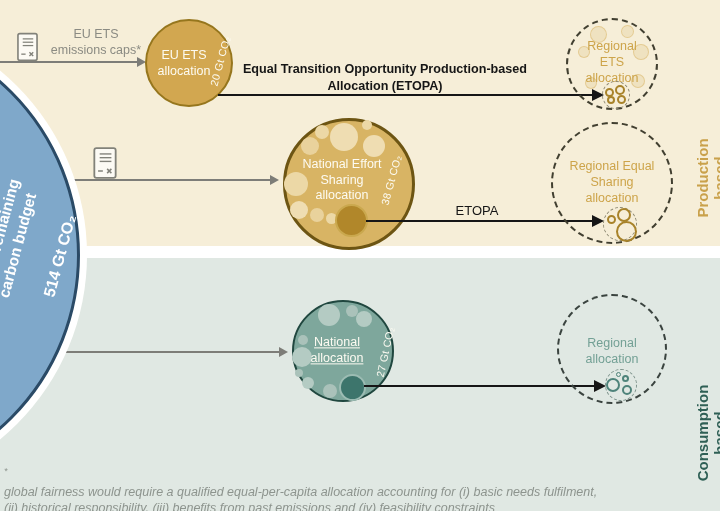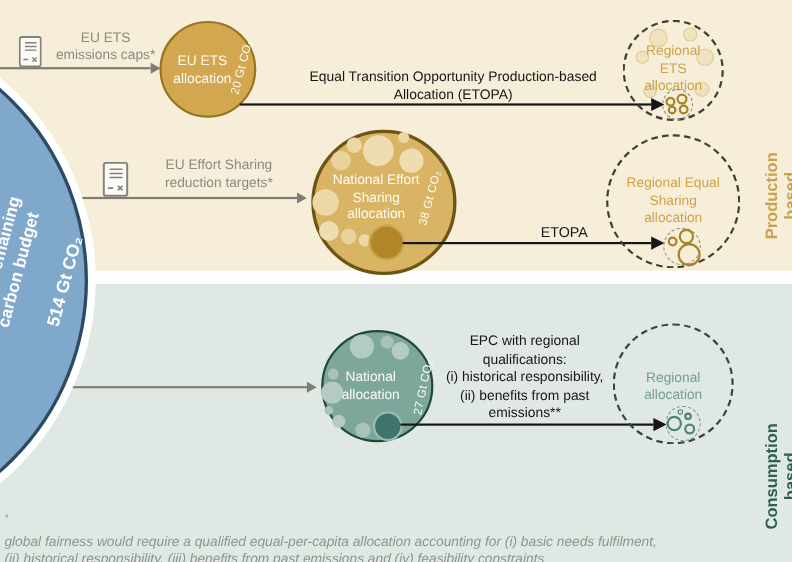--- a/index.html
+++ b/index.html
@@ -54,21 +54,21 @@
   <div class="abs ctr glabel pre" style="left:96px;top:42px;width:160px;">EU ETS
 emissions caps*</div>
 
   <div class="circle" style="left:145px;top:19px;width:88px;height:88px;background:#d2a750;border:2.5px solid #96761d;"></div>
   <div class="abs ctr wlabel pre" style="left:184px;top:64px;">EU ETS
 allocation</div>
   <div class="abs amount" style="left:220px;top:61px;transform:translate(-50%,-50%) rotate(-75deg);">20 Gt CO₂</div>
 
   <div class="shaft" style="left:218px;top:94px;width:374px;height:2px;background:#161616;"></div>
   <div class="head" style="left:592px;top:89px;border-width:6px 0 6px 12px;border-color:transparent transparent transparent #161616;"></div>
-  <div class="abs ctr blabel pre" style="left:412px;top:78px;width:340px;">Equal Transition Opportunity Production-based
+  <div class="abs ctr blabel pre" style="left:385px;top:78px;width:340px;font-weight:bold;">Equal Transition Opportunity Production-based
 Allocation (ETOPA)</div>
 
   <div class="dashedc" style="left:566px;top:18px;width:92px;height:92px;border:2px dashed #413f30;"></div>
   <div class="ghost" style="left:590px;top:26px;width:17px;height:17px;"></div>
   <div class="ghost" style="left:621px;top:25px;width:13px;height:13px;"></div>
   <div class="ghost" style="left:633px;top:44px;width:16px;height:16px;"></div>
   <div class="ghost" style="left:578px;top:46px;width:12px;height:12px;"></div>
   <div class="ghost" style="left:631px;top:74px;width:14px;height:14px;"></div>
   <div class="ghost" style="left:585px;top:77px;width:12px;height:12px;"></div>
   <div class="abs ctr goldlabel pre" style="left:612px;top:62px;">Regional
@@ -85,42 +85,40 @@
   <div class="abs" style="left:93px;top:147px;">
     <svg width="24" height="32" viewBox="0 0 22 30">
       <rect x="1" y="1" width="20" height="28" rx="2" fill="#fcfaf4" stroke="#82827a" stroke-width="1.7"></rect>
       <line x1="6" y1="6.5" x2="17" y2="6.5" stroke="#82827a" stroke-width="1.3"></line>
       <line x1="6" y1="10" x2="17" y2="10" stroke="#82827a" stroke-width="1.3"></line>
       <line x1="6" y1="13.5" x2="17" y2="13.5" stroke="#82827a" stroke-width="1.3"></line>
       <line x1="4.5" y1="22.5" x2="9" y2="22.5" stroke="#82827a" stroke-width="1.4"></line>
       <path d="M13 20.5 L17 24.5 M17 20.5 L13 24.5" stroke="#82827a" stroke-width="1.4" fill="none"></path>
     </svg>
   </div>
-  <div class="abs ctr glabel pre" style="left:199px;top:158px;width:180px;">EU Effort Sharing
-reduction targets*</div>
 
   <div class="circle" style="left:283px;top:118px;width:132px;height:132px;background:#d8b464;border:3px solid #6d5513;"></div>
   <div class="bubble" style="left:330px;top:123px;width:28px;height:28px;background:#efddb2;"></div>
   <div class="bubble" style="left:315px;top:125px;width:14px;height:14px;background:#ecd8a6;"></div>
   <div class="bubble" style="left:301px;top:137px;width:18px;height:18px;background:#e9d29c;"></div>
   <div class="bubble" style="left:362px;top:120px;width:10px;height:10px;background:#ecd8a6;"></div>
   <div class="bubble" style="left:363px;top:135px;width:22px;height:22px;background:#efddb2;"></div>
   <div class="bubble" style="left:284px;top:172px;width:24px;height:24px;background:#ecd8a6;"></div>
   <div class="bubble" style="left:290px;top:201px;width:18px;height:18px;background:#efddb2;"></div>
   <div class="bubble" style="left:310px;top:208px;width:14px;height:14px;background:#e9d29c;"></div>
   <div class="bubble" style="left:326px;top:213px;width:11px;height:11px;background:#ecd8a6;"></div>
   <div class="bubble" style="left:335px;top:204px;width:33px;height:33px;background:#b1872a;border:2px solid #caa84e;"></div>
   <div class="abs ctr wlabel pre" style="left:342px;top:180px;">National Effort
 Sharing
 allocation</div>
   <div class="abs amount" style="left:391px;top:180px;transform:translate(-50%,-50%) rotate(-75deg);">38 Gt CO₂</div>
 
   <div class="shaft" style="left:366px;top:220px;width:226px;height:2px;background:#161616;"></div>
   <div class="head" style="left:592px;top:215px;border-width:6px 0 6px 12px;border-color:transparent transparent transparent #161616;"></div>
-  <div class="abs ctr blabel" style="left:477px;top:211px;font-size:13px;margin-left:36px;">ETOPA</div>
+  <div class="abs ctr blabel" style="left:477px;top:211px;font-size:13px;">ETOPA</div>
 
   <div class="dashedc" style="left:551px;top:122px;width:122px;height:122px;border:2px dashed #413f30;"></div>
   <div class="abs ctr goldlabel pre" style="left:612px;top:182px;">Regional Equal
 Sharing
 allocation</div>
   <div class="dashedc" style="left:603px;top:207px;width:34px;height:34px;border:1.5px dashed #8e8a74;"></div>
   <div class="bubble" style="left:606.5px;top:214.5px;width:9px;height:9px;border:2px solid #a8832a;"></div>
   <div class="bubble" style="left:617px;top:208px;width:14px;height:14px;border:2.5px solid #a8832a;"></div>
   <div class="bubble" style="left:616px;top:221px;width:21px;height:21px;border:2.5px solid #a8832a;"></div>
 
@@ -130,31 +128,26 @@
   <div class="circle" style="left:292px;top:300px;width:102px;height:102px;background:#7ea79c;border:2.5px solid #20473f;"></div>
   <div class="bubble" style="left:318px;top:304px;width:22px;height:22px;background:#b4cbc3;"></div>
   <div class="bubble" style="left:346px;top:305px;width:12px;height:12px;background:#aac2ba;"></div>
   <div class="bubble" style="left:356px;top:311px;width:16px;height:16px;background:#b4cbc3;"></div>
   <div class="bubble" style="left:298px;top:335px;width:10px;height:10px;background:#aac2ba;"></div>
   <div class="bubble" style="left:292px;top:347px;width:20px;height:20px;background:#b4cbc3;"></div>
   <div class="bubble" style="left:295px;top:369px;width:8px;height:8px;background:#aac2ba;"></div>
   <div class="bubble" style="left:302px;top:377px;width:12px;height:12px;background:#b4cbc3;"></div>
   <div class="bubble" style="left:323px;top:384px;width:14px;height:14px;background:#aac2ba;"></div>
   <div class="bubble" style="left:338.5px;top:373.5px;width:27px;height:27px;background:#3d756c;border:2px solid #9cbcb3;"></div>
-  <div class="abs ctr wlabel pre" style="left:337px;top:351px;">National
+  <div class="abs ctr wlabel pre" style="left:337px;top:351px;text-decoration:underline;">National
 allocation</div>
   <div class="abs amount" style="left:385px;top:352px;transform:translate(-50%,-50%) rotate(-78deg);">27 Gt CO₂</div>
 
   <div class="shaft" style="left:364px;top:385px;width:230px;height:2px;background:#161616;"></div>
   <div class="head" style="left:594px;top:380px;border-width:6px 0 6px 12px;border-color:transparent transparent transparent #161616;"></div>
-  <div class="abs ctr blabel pre" style="left:477px;top:343px;width:240px;">EPC with regional
-qualifications:
-(i) historical responsibility,
-(ii) benefits from past
-emissions**</div>
 
   <div class="dashedc" style="left:557px;top:294px;width:110px;height:110px;border:2px dashed #3a433f;"></div>
   <div class="abs ctr teallabel pre" style="left:612px;top:351px;">Regional
 allocation</div>
   <div class="dashedc" style="left:605px;top:369px;width:32px;height:32px;border:1.5px dashed #7e938c;"></div>
   <div class="bubble" style="left:606px;top:378px;width:14px;height:14px;border:2.5px solid #4e837a;"></div>
   <div class="bubble" style="left:621.5px;top:374.5px;width:7px;height:7px;border:2px solid #4e837a;"></div>
   <div class="bubble" style="left:622px;top:385px;width:10px;height:10px;border:2px solid #4e837a;"></div>
   <div class="bubble" style="left:615.5px;top:371.5px;width:5px;height:5px;border:1.5px solid #4e837a;"></div>
 

